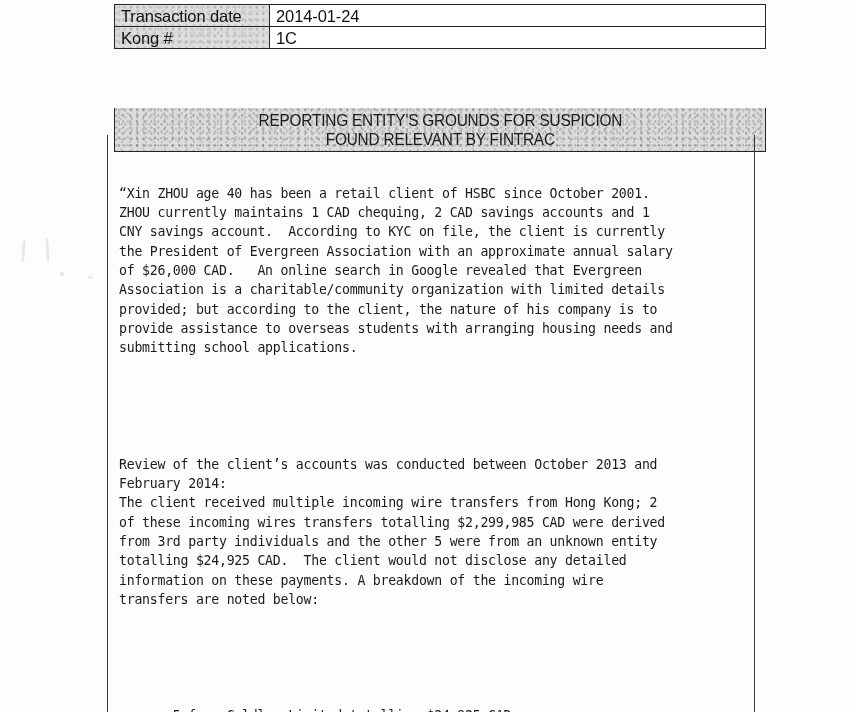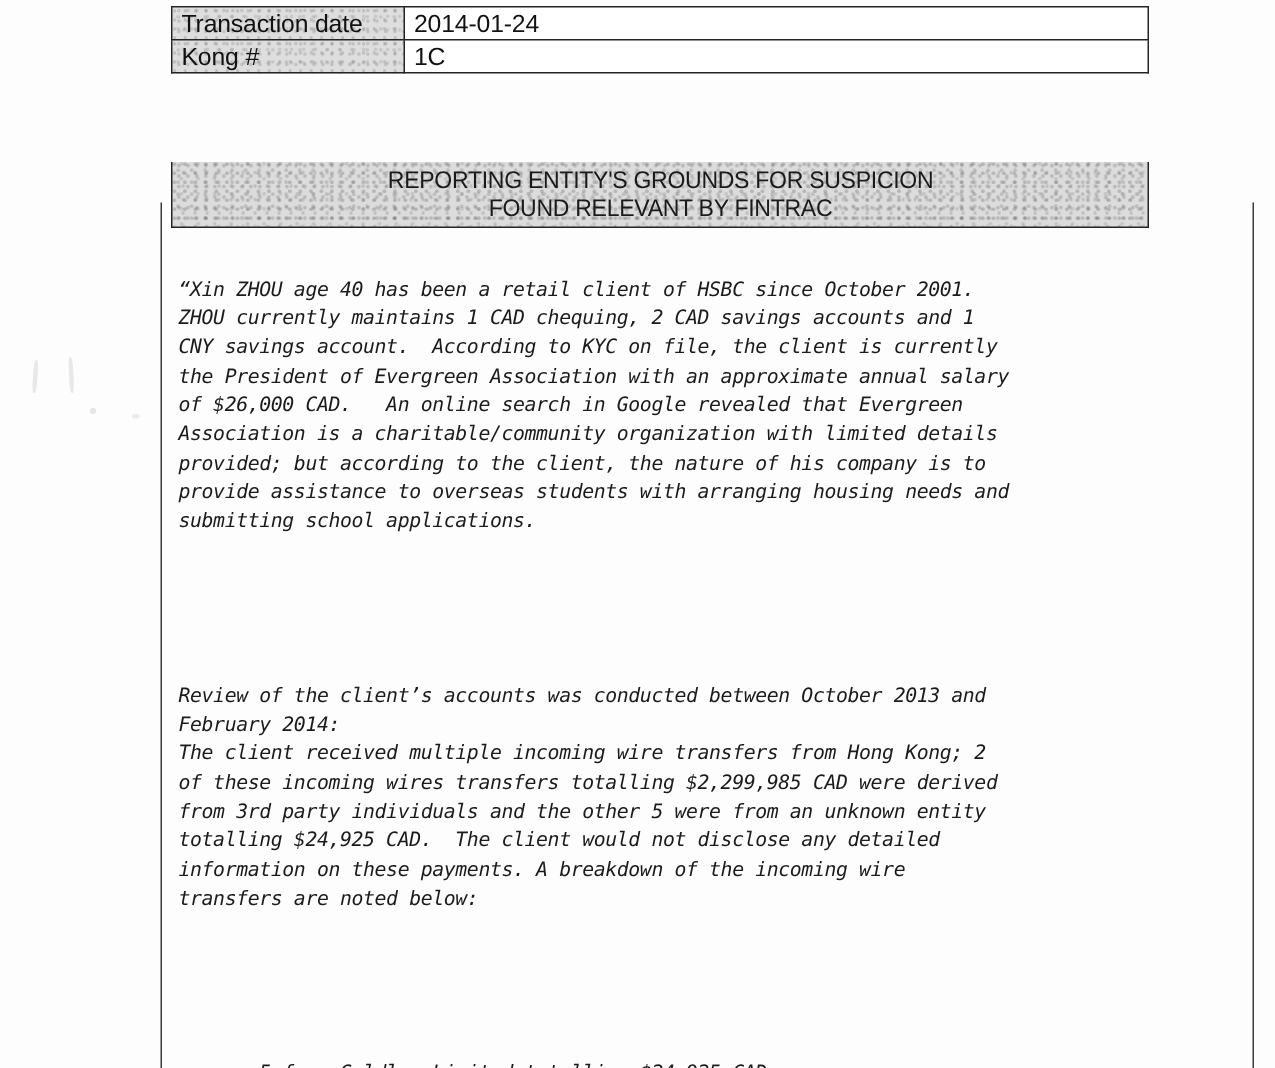--- a/index.html
+++ b/index.html
@@ -99,27 +99,26 @@
     text-align: center;
     letter-spacing: -0.2px;
     transform: scaleX(.96);
   }
 
   
   #body-block {
     position: absolute;
     left: 107px;
     top: 135px;
-    width: 729px;
+    width: 648px;
     height: 577px;
     border-left: 1px solid #3a3a3a;
     border-right: 1px solid #3a3a3a;
     box-sizing: border-box;
     overflow: hidden;
-    font-style: italic;
   }
   #body-inner {
     position: absolute;
     left: 11px;
     top: 10px;
     width: 645px;
     font-family: "DejaVu Sans Mono", "Liberation Mono", monospace;
     font-size: 13.2px;
     line-height: 19.35px;
     color: #1b1b1b;

